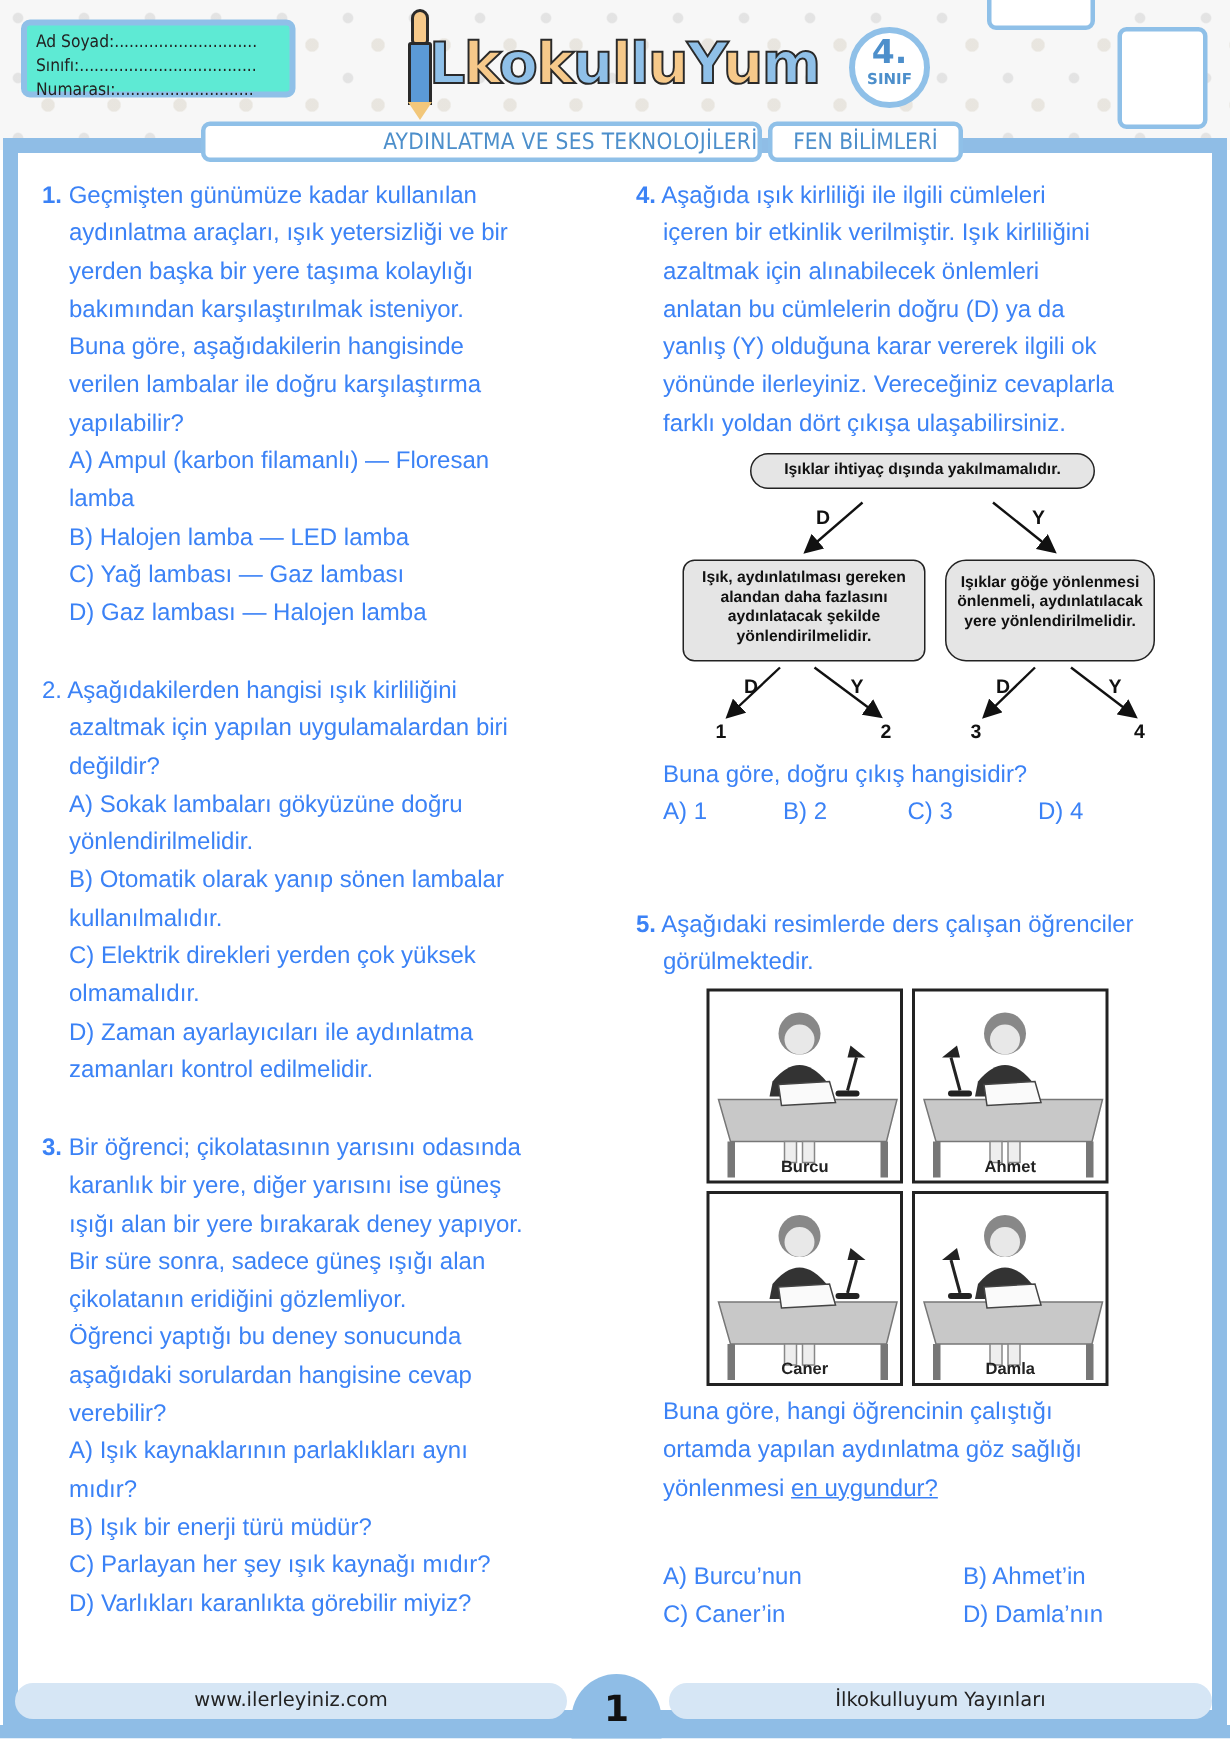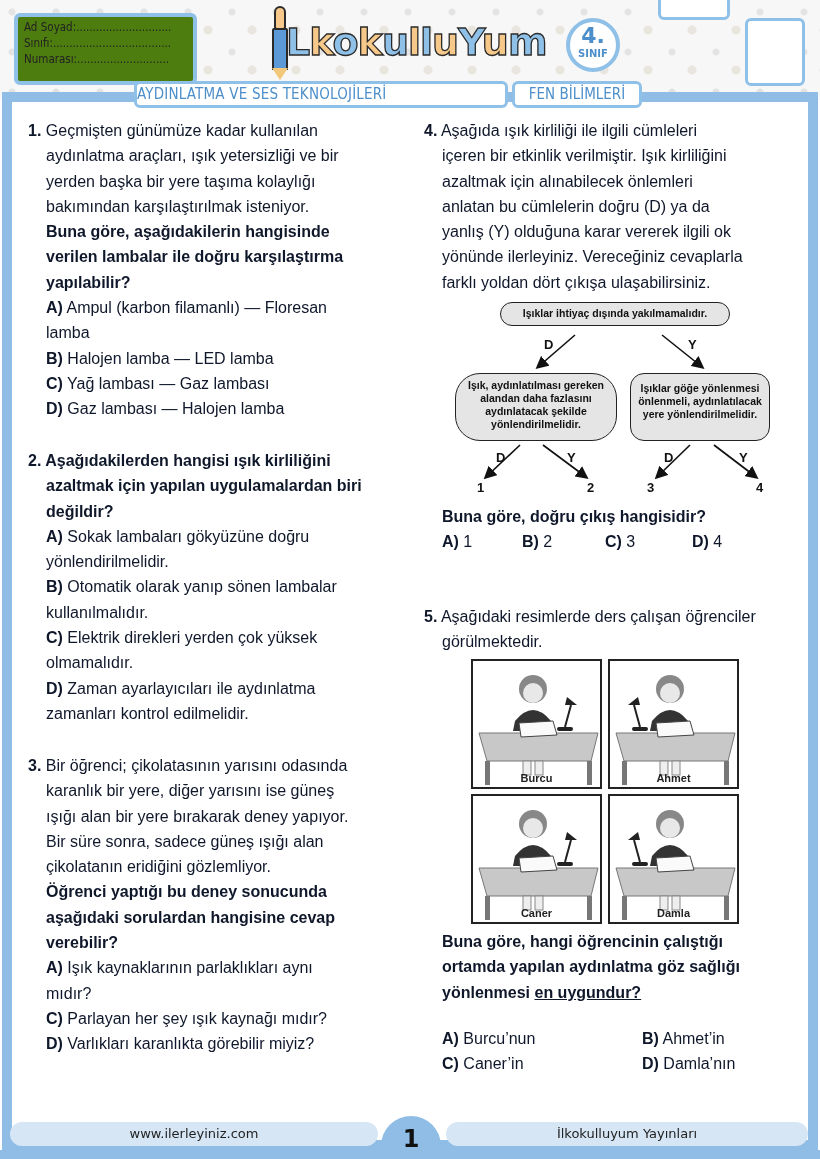--- a/index.html
+++ b/index.html
@@ -9,22 +9,22 @@
   .hdr-bg {
     position: absolute; left: 0; top: 0; width: 820px; height: 100px;
     background-color: #f7f7f7;
     background-image:
       radial-gradient(circle at 12px 12px, rgba(190,190,190,.35) 3px, transparent 4px),
       radial-gradient(circle at 32px 30px, rgba(200,190,170,.30) 4px, transparent 5px);
     background-size: 44px 40px, 44px 40px;
   }
 
   .student-box {
-    position: absolute; left: 14px; top: 13px; width: 183px; height: 72px;
-    background: #4d7c0f; border: 4px solid #8fc0e8; border-radius: 6px;
+    position: absolute; left: 14px; top: 13px; width: 183px; height: 52px;
+    background: #5eead4; border: 4px solid #8fc0e8; border-radius: 6px;
     padding: 2px 6px; font-family: "DejaVu Sans Condensed", "DejaVu Sans", sans-serif;
     font-size: 11.5px; line-height: 16px; color: #222;
   }
   .student-box div { white-space: nowrap; overflow: hidden; }
 
   .logo { position: absolute; left: 268px; top: 4px; width: 260px; height: 70px; }
   .logo .word { position: absolute; left: 18px; top: 16px; font-size: 38px; font-weight: bold; letter-spacing: -1px;
     font-family: "DejaVu Sans", sans-serif; }
   .logo .word span { -webkit-text-stroke: 1.3px #2a2a2a; }
   .logo .pencil { position: absolute; left: 4px; top: 24px; width: 16px; height: 42px; background: #5b9ad6;
@@ -41,46 +41,46 @@
 
   .corner-box-1 { position: absolute; left: 658px; top: -6px; width: 72px; height: 26px; background:#fff;
     border: 3px solid #8fc0e8; border-radius: 6px; }
   .corner-box-2 { position: absolute; left: 745px; top: 18px; width: 60px; height: 68px; background:#fff;
     border: 3px solid #8fc0e8; border-radius: 6px; }
 
   .frame { position: absolute; left: 2px; top: 92px; width: 816px; height: 1058px;
     border: 10px solid #8fbde6; border-top-width: 10px; background: #fff; }
 
   .topic-tab { position: absolute; left: 134px; top: 81px; width: 374px; height: 27px; background: #fff;
-    border: 3px solid #8fc0e8; border-radius: 6px; text-align: left; font-size: 15px; color: #4d8fcb;
+    border: 3px solid #8fc0e8; border-radius: 6px; text-align: right; font-size: 15px; color: #4d8fcb;
     line-height: 21px; font-family: "DejaVu Sans Condensed", "DejaVu Sans", sans-serif; letter-spacing: .2px; }
   .subject-tab { position: absolute; left: 512px; top: 81px; width: 130px; height: 27px; background: #fff;
     border: 3px solid #8fc0e8; border-radius: 6px; text-align: center; font-size: 15px; color: #4d8fcb;
     line-height: 21px; font-family: "DejaVu Sans Condensed", "DejaVu Sans", sans-serif; }
 
-  .q { position: absolute; font-family: "Liberation Sans", sans-serif; font-size: 16px; line-height: 25.3px; color: #0f172a; }
+  .q { position: absolute; font-family: "Liberation Sans", sans-serif; font-size: 16px; line-height: 25.3px; color: #3b82f6; }
   .q .num { font-weight: bold; }
   .q .indent { padding-left: 18px; }
-  .q b { font-weight: bold; }
+  .q b { font-weight: normal; }
   .q p { margin: 0; }
   .q .u { text-decoration: underline; }
 
   #q1 { left: 28px; top: 118px; width: 380px; }
   #q2 { left: 28px; top: 448px; width: 380px; }
   #q3 { left: 28px; top: 753px; width: 380px; }
   #q4 { left: 424px; top: 118px; width: 380px; }
   #q4b { left: 424px; top: 504px; width: 380px; }
   #q5 { left: 424px; top: 604px; width: 380px; }
   #q5b { left: 424px; top: 929px; width: 380px; }
 
   .flow { position: absolute; left: 440px; top: 297px; width: 340px; height: 200px; }
   .flow .node { position: absolute; border: 1.5px solid #222; background: #e5e5e5; text-align: center;
     font-family: "Liberation Sans", sans-serif; font-weight: bold; font-size: 10.5px; line-height: 13px; color:#111; }
   .flow .root { left: 60px; top: 5px; width: 230px; height: 24px; border-radius: 14px; line-height: 20px; }
-  .flow .left { left: 15px; top: 76px; width: 162px; height: 68px; border-radius: 25px; padding-top: 5px; }
+  .flow .left { left: 15px; top: 76px; width: 162px; height: 68px; border-radius: 8px; padding-top: 5px; }
   .flow .right { left: 190px; top: 76px; width: 140px; height: 68px; border-radius: 14px; padding-top: 8px; }
   .flow .lbl { position: absolute; font-family: "Liberation Sans", sans-serif; font-weight: bold; font-size: 13px; color:#111; }
   .flow svg { position: absolute; left: 0; top: 0; }
 
   .pics { position: absolute; left: 471px; top: 659px; width: 270px; height: 265px; }
   .pic { position: absolute; width: 131px; height: 130px; border: 2px solid #222; background: #fff; overflow: hidden; }
   .pic .name { position: absolute; left: 0; right: 0; bottom: 3px; text-align: center; font-family: "Liberation Sans", sans-serif;
     font-weight: bold; font-size: 11px; color:#222; }
   .pic svg { position: absolute; left: 0; top: 0; }
 
@@ -157,20 +157,21 @@
   <p><span class="num">3.</span> <span>Bir öğrenci; çikolatasının yarısını odasında</span></p>
   <p class="indent">karanlık bir yere, diğer yarısını ise güneş</p>
   <p class="indent">ışığı alan bir yere bırakarak deney yapıyor.</p>
   <p class="indent">Bir süre sonra, sadece güneş ışığı alan</p>
   <p class="indent">çikolatanın eridiğini gözlemliyor.</p>
   <p class="indent"><b>Öğrenci yaptığı bu deney sonucunda</b></p>
   <p class="indent"><b>aşağıdaki sorulardan hangisine cevap</b></p>
   <p class="indent"><b>verebilir?</b></p>
   <p class="indent"><b>A)</b> <span>Işık kaynaklarının parlaklıkları aynı</span></p>
   <p class="indent">mıdır?</p>
+  <p class="indent"><b>B)</b> <span>Işık bir enerji türü müdür?</span></p>
   <p class="indent"><b>C)</b> <span>Parlayan her şey ışık kaynağı mıdır?</span></p>
   <p class="indent"><b>D)</b> <span>Varlıkları karanlıkta görebilir miyiz?</span></p>
 </div>
 
 <div class="q" id="q4">
   <p><span class="num">4.</span> <span>Aşağıda ışık kirliliği ile ilgili cümleleri</span></p>
   <p class="indent">içeren bir etkinlik verilmiştir. Işık kirliliğini</p>
   <p class="indent">azaltmak için alınabilecek önlemleri</p>
   <p class="indent">anlatan bu cümlelerin doğru (D) ya da</p>
   <p class="indent">yanlış (Y) olduğuna karar vererek ilgili ok</p>
@@ -299,21 +300,21 @@
         <path d="M18 44 L30 44 L28 36 Z" fill="#222"></path>
       </svg>
       <div class="name">Damla</div>
     </div>
   </div>
 
 <div class="q" id="q5b">
   <p class="indent"><b>Buna göre, hangi öğrencinin çalıştığı</b></p>
   <p class="indent"><b>ortamda yapılan aydınlatma göz sağlığı</b></p>
   <p class="indent"><b><span>yönlenmesi </span><span class="u">en uygundur?</span></b></p>
-  <p class="indent" style="margin-top:21px; display:flex;">
+  <p class="indent" style="margin-top:34px; display:flex;">
     <span style="width:200px"><b>A)</b> <span>Burcu’nun</span></span>
     <span><b>B)</b> <span>Ahmet’in</span></span>
   </p>
   <p class="indent" style="display:flex;">
     <span style="width:200px"><b>C)</b> <span>Caner’in</span></span>
     <span><b>D)</b> <span>Damla’nın</span></span>
   </p>
 </div>
 
 <div class="bottom-bar"></div>

